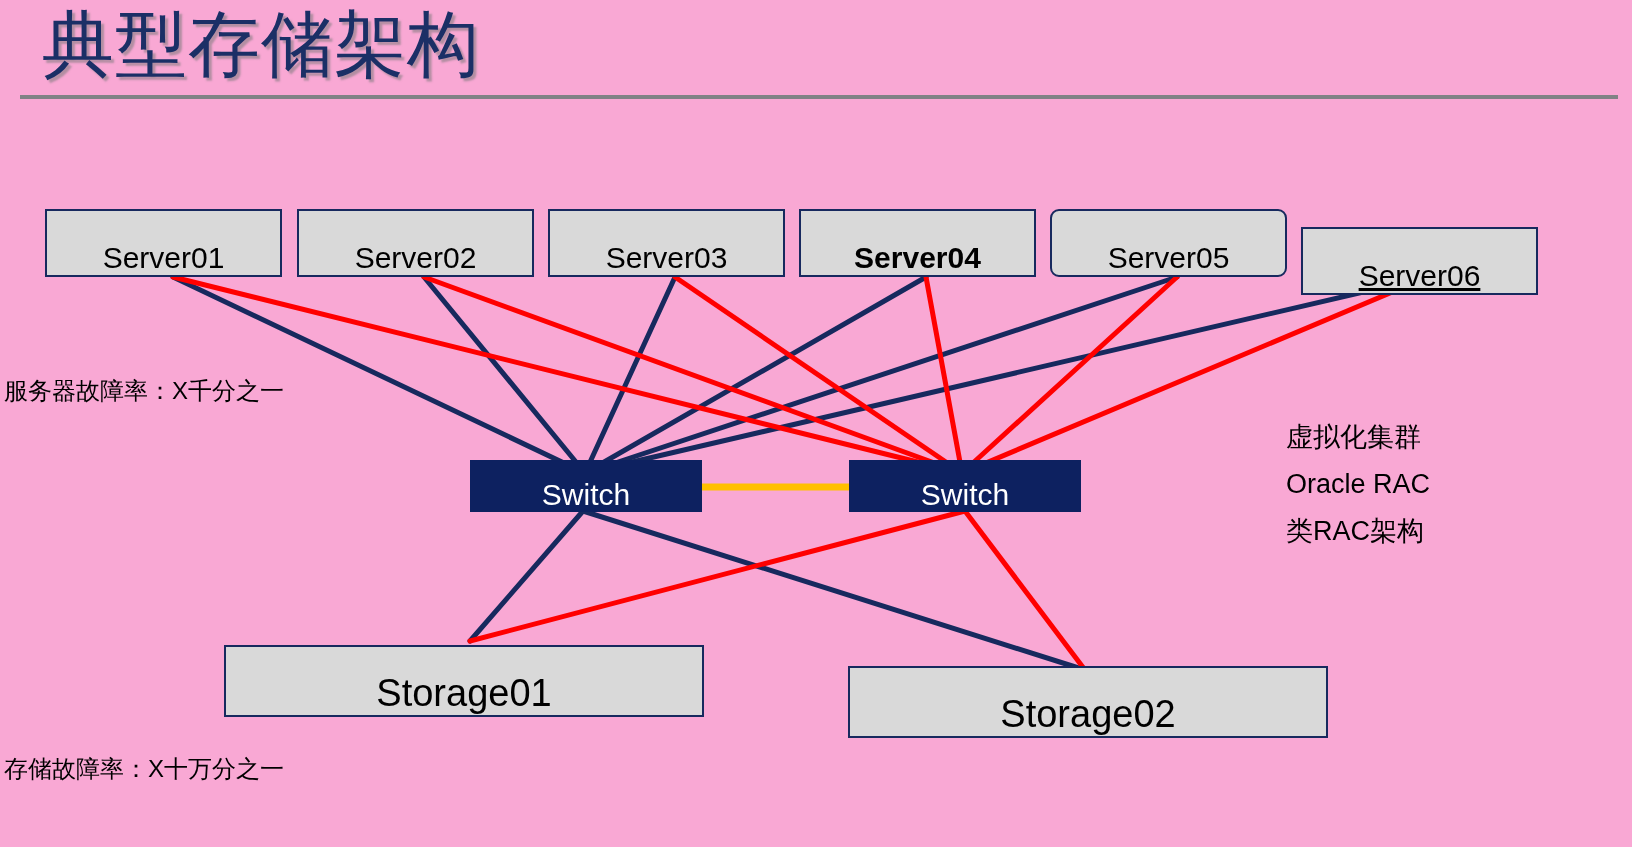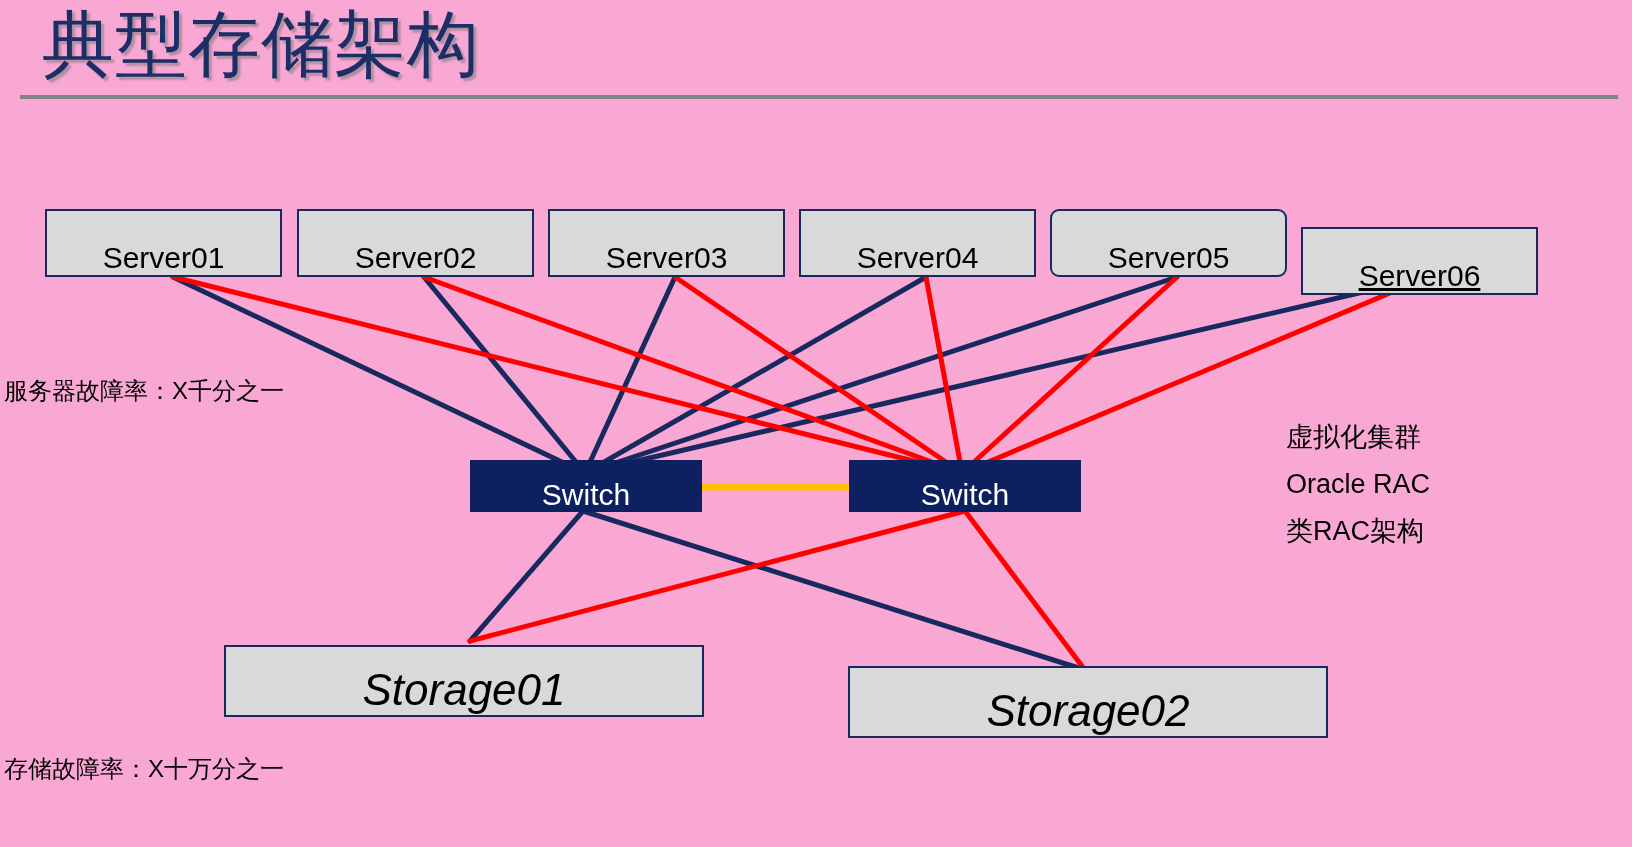--- a/index.html
+++ b/index.html
@@ -71,23 +71,22 @@
     border: none;
     color: #ffffff;
     font-size: 30px;
     height: 52px;
     width: 232px;
   }
   .storage-box {
     background: #d9d9d9;
     border: 2px solid #17295e;
     color: #000000;
-    font-size: 44px;
+    font-size: 38px;
     height: 72px;
-    font-style: italic;
   }
 
   
   .annot {
     position: absolute;
     color: #000000;
     font-size: 24px;
     white-space: nowrap;
   }
   .side-note {
@@ -144,21 +143,21 @@
 
   <div class="node server-box" style="left:45px;  top:209px;">
     <span>Server01</span>
   </div>
   <div class="node server-box" style="left:297px; top:209px;">
     <span>Server02</span>
   </div>
   <div class="node server-box" style="left:548px; top:209px;">
     <span>Server03</span>
   </div>
-  <div class="node server-box" style="left:799px; top:209px;">
+  <div class="node server-box" style="left:799px; top:209px;font-weight:bold;">
     <span>Server04</span>
   </div>
   <div class="node server-box" style="left:1050px; top:209px;border-radius:9px;">
     <span>Server05</span>
   </div>
   <div class="node server-box" style="left:1301px; top:227px;text-decoration:underline;">
     <span>Server06</span>
   </div>
 
   <div class="node switch-box" style="left:470px; top:460px;">

